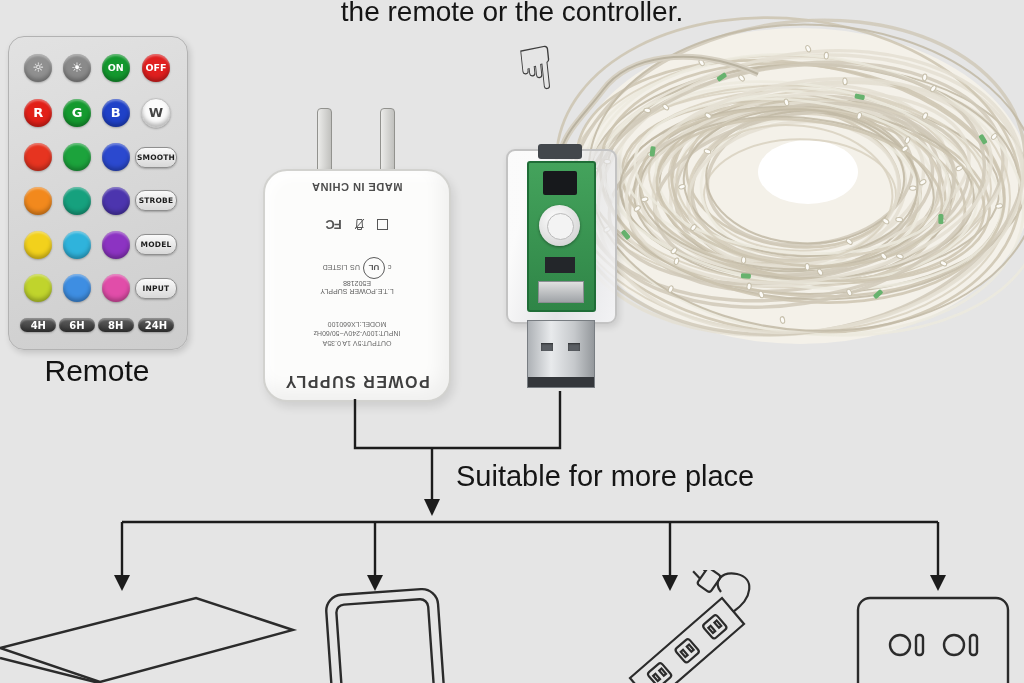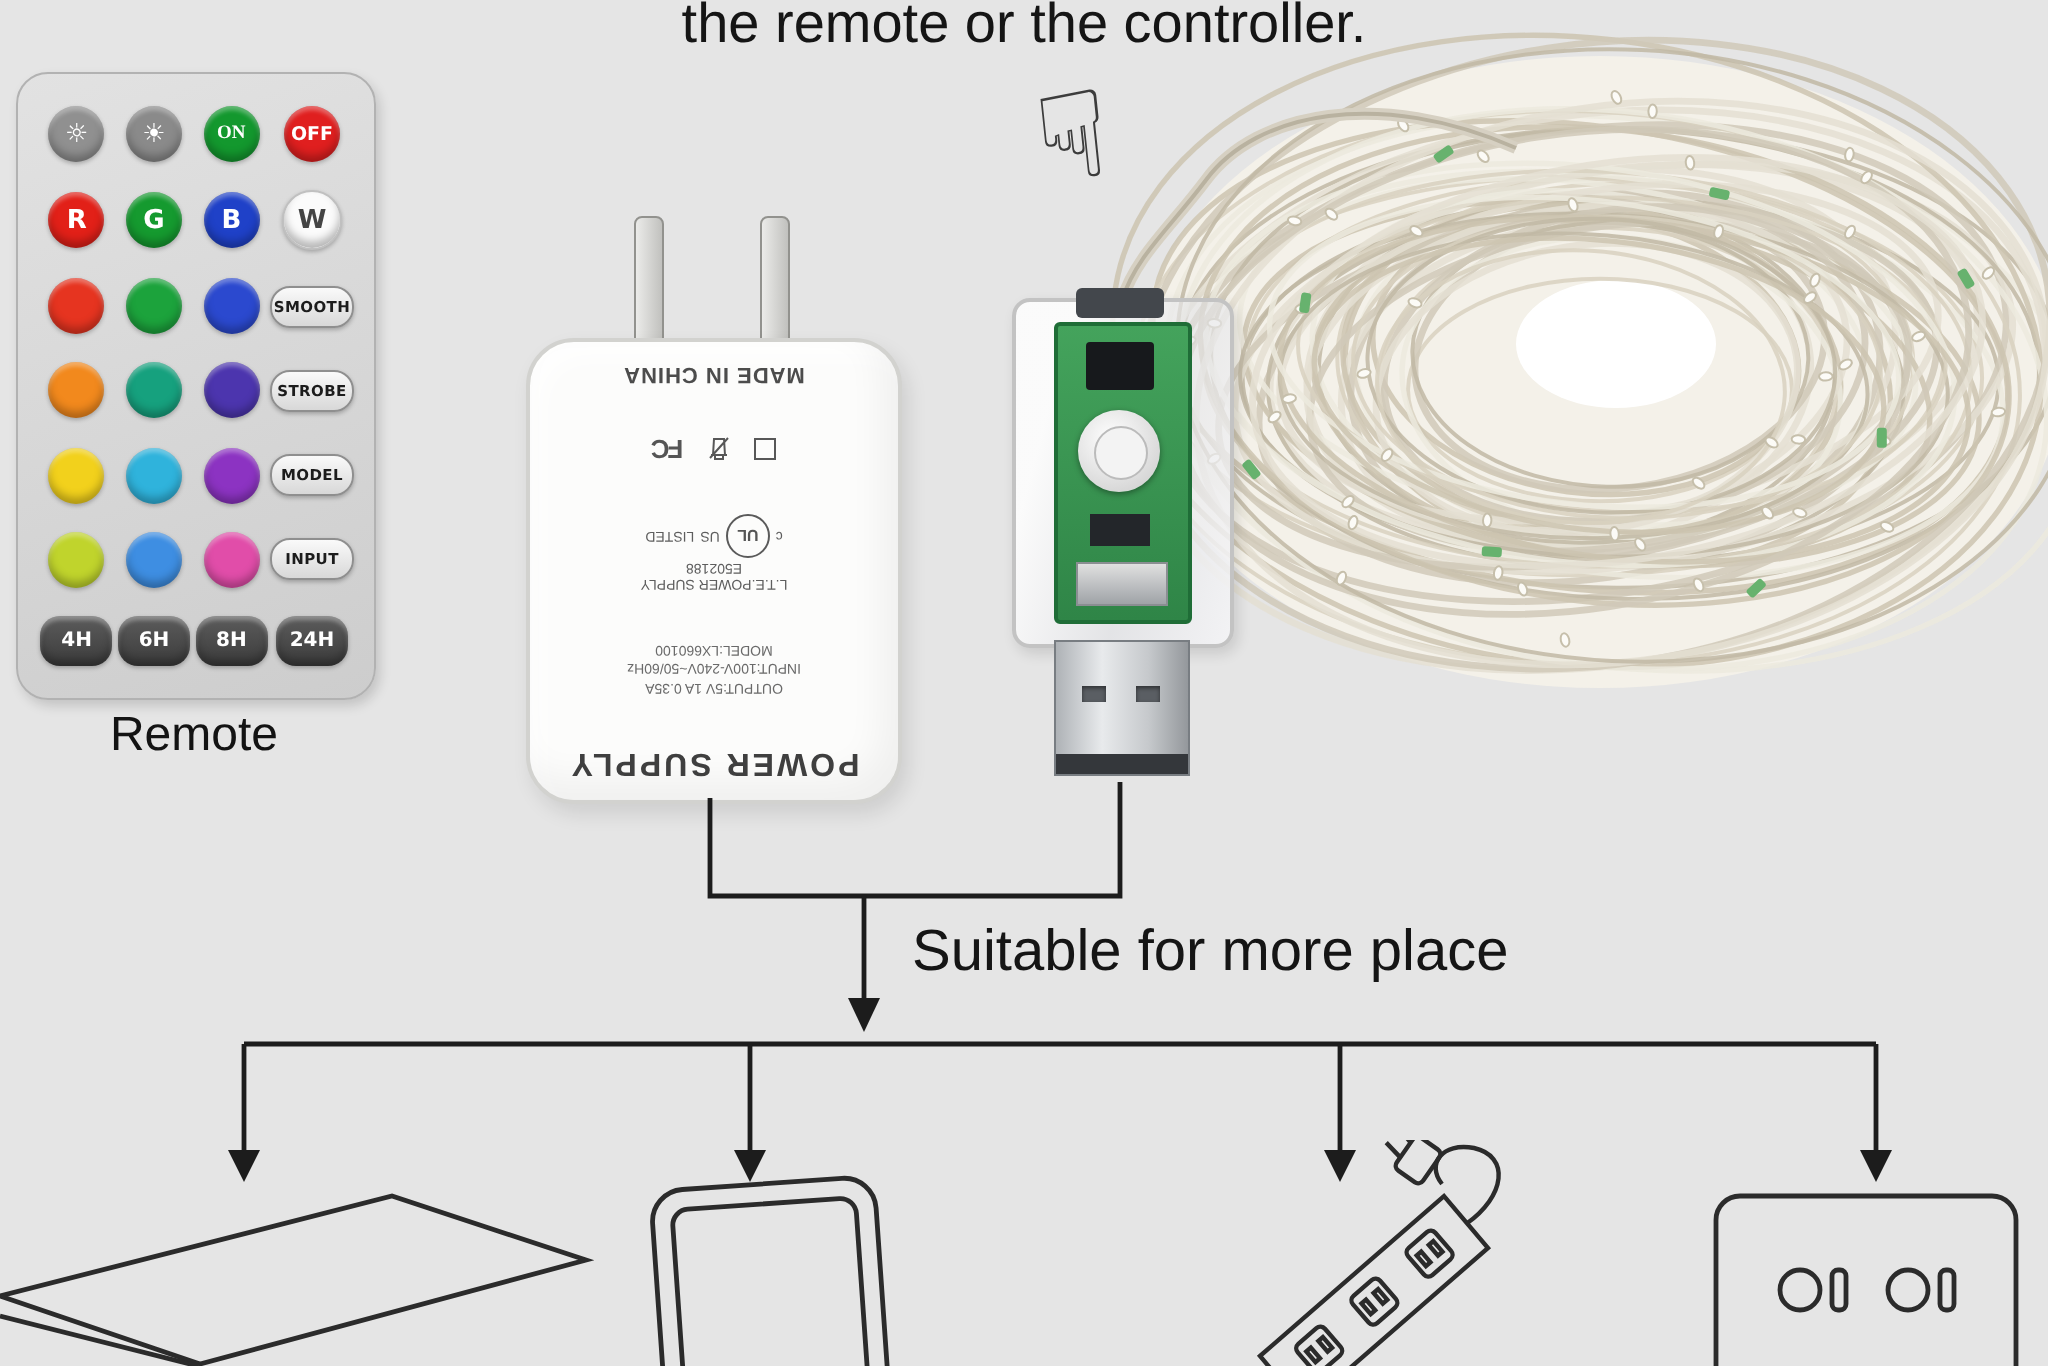--- a/index.html
+++ b/index.html
@@ -15,24 +15,24 @@
     border-radius:16px;box-shadow:2px 3px 6px rgba(0,0,0,.15);}
   .remote-grid{position:absolute;left:10px;top:9px;right:10px;bottom:9px;
     display:grid;grid-template-columns:repeat(4,1fr);}
   .rbtn{width:28px;height:28px;border-radius:50%;margin:auto;display:flex;align-items:center;
     justify-content:center;font-weight:bold;font-size:9.5px;color:#fff;
     font-family:"DejaVu Sans","Liberation Sans",sans-serif;
     box-shadow:inset 0 -3px 4px rgba(0,0,0,.28),inset 0 2px 2px rgba(255,255,255,.35),0 1px 2px rgba(0,0,0,.25);}
   .rbtn.pill{width:40px;height:19px;border-radius:10px;background:linear-gradient(#fafafa,#d8d8d8);
     border:1px solid #8f8f8f;color:#1c1c1c;font-size:7.5px;letter-spacing:.2px;
     box-shadow:0 1px 2px rgba(0,0,0,.25);}
-  .rbtn.time{width:36px;height:25px;border-radius:10px;background:linear-gradient(#5c5c5c,#3b3b3b);
+  .rbtn.time{width:36px;height:14px;border-radius:10px;background:linear-gradient(#5c5c5c,#3b3b3b);
     color:#fff;font-size:10px;}
   .remote-label{position:absolute;left:8px;top:354px;width:178px;text-align:center;
-    font-size:24px;color:#131313;}
+    font-size:30px;color:#131313;}
 
   
   .prong{position:absolute;width:13px;height:64px;top:108px;
     background:linear-gradient(90deg,#ebebe9,#c1c1be);border:1.5px solid #92928e;
     border-radius:4px 4px 2px 2px;}
   .prong.left{left:317px;}.prong.right{left:380px;}
   .adapter{position:absolute;left:263px;top:169px;width:184px;height:229px;background:#fcfcfb;
     border:2px solid #d2d2cf;border-radius:24px;
     box-shadow:inset -8px -10px 18px rgba(0,0,0,.05),inset 6px 8px 12px rgba(255,255,255,.8),3px 5px 10px rgba(0,0,0,.10);}
   .adapter-inner{position:absolute;left:12px;right:12px;top:10px;bottom:10px;transform:rotate(180deg);
@@ -208,21 +208,21 @@
     <path d="M758,74 C690,44 628,56 603,90 C585,114 568,128 561,150" stroke="#d6d0c2" stroke-width="6" fill="none"></path>
     <path d="M758,74 C690,44 628,56 603,90 C585,114 568,128 561,150" stroke="#b9b2a0" stroke-width="2" fill="none"></path>
   </svg>
 
   <div class="title">the remote or the controller.</div>
 
   <div class="remote-body">
     <div class="remote-grid">
         <div class="rbtn" style="background: rgb(144, 144, 144); color: rgb(255, 255, 255); font-size: 13px;">☼</div>
         <div class="rbtn" style="background: rgb(138, 138, 138); color: rgb(255, 255, 255); font-size: 13px;">☀</div>
-        <div class="rbtn" style="background: rgb(19, 152, 46); color: rgb(255, 255, 255); font-family: Liberation Serif, serif;">ON</div>
+        <div class="rbtn" style="background: rgb(19, 152, 46); color: rgb(255, 255, 255);">ON</div>
         <div class="rbtn" style="background: rgb(224, 31, 31); color: rgb(255, 255, 255);">OFF</div>
         <div class="rbtn" style="background: rgb(226, 32, 24); color: rgb(255, 255, 255); font-size: 13px;">R</div>
         <div class="rbtn" style="background: rgb(21, 154, 47); color: rgb(255, 255, 255); font-size: 13px;">G</div>
         <div class="rbtn" style="background: rgb(31, 65, 200); color: rgb(255, 255, 255); font-size: 13px;">B</div>
         <div class="rbtn" style="background: rgb(251, 251, 251); color: rgb(68, 68, 68); border: 1px solid rgb(192, 192, 192); font-size: 13px;">W</div>
         <div class="rbtn" style="background: rgb(230, 52, 32);"></div>
         <div class="rbtn" style="background: rgb(28, 163, 60);"></div>
         <div class="rbtn" style="background: rgb(43, 73, 207);"></div>
         <div class="rbtn pill">SMOOTH</div>
         <div class="rbtn" style="background: rgb(242, 137, 29);"></div>

